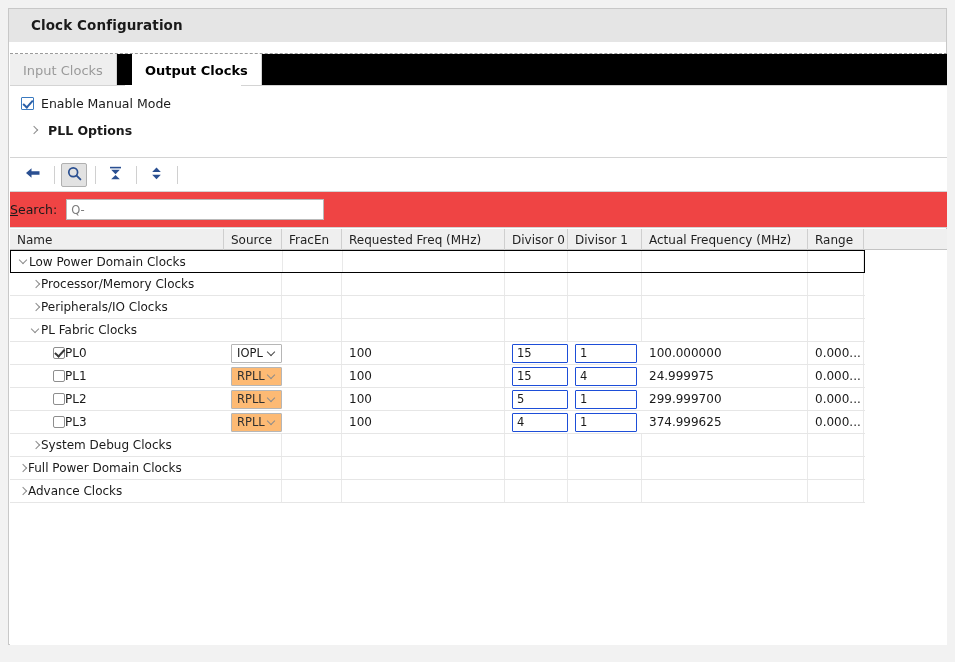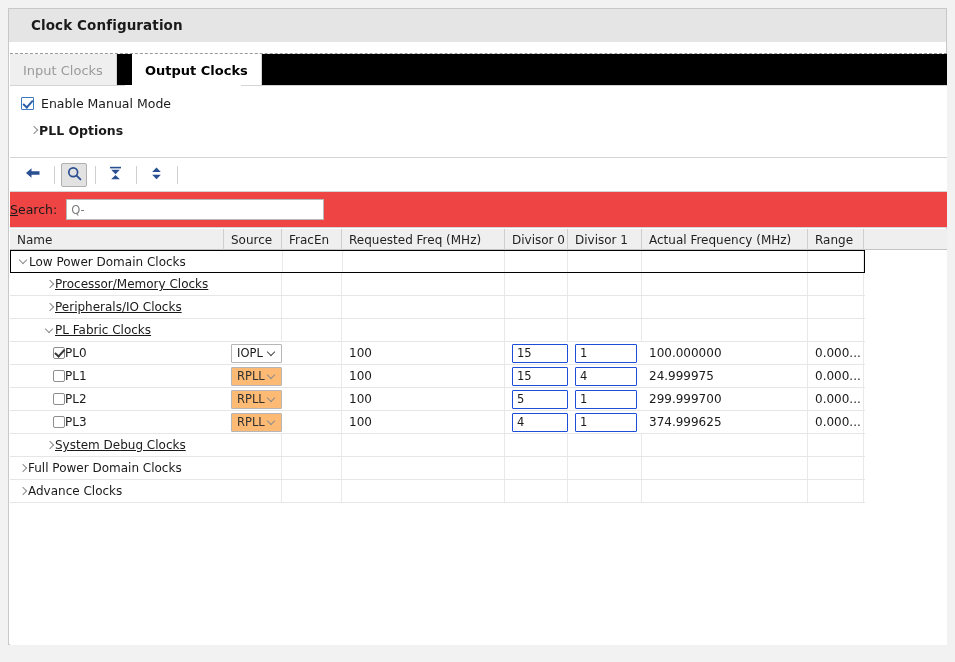--- a/index.html
+++ b/index.html
@@ -104,21 +104,21 @@
     left: 3px; top: 0px;
     width: 4px; height: 8px;
     border: solid #2a5fa8;
     border-width: 0 2px 2px 0;
     transform: rotate(42deg);
   }
   .chk-label { font-size: 12.5px; color: #1a1a1a; }
 
   .pll-row {
     position: absolute; left: 20px; top: 37px;
-    display: flex; align-items: center; 
+    display: flex; align-items: center; gap: 9px;
   }
   .pll-label { font-size: 12.5px; font-weight: bold; color: #1a1a1a; }
 
   .chev {
     display: inline-block;
     width: 9px; height: 9px;
     position: relative;
   }
   .chev::before {
     content: "";
@@ -243,21 +243,21 @@
   }
   .td.nameCell { border-right: none; padding-left: 0; }
   .td.plain { border-right: none; }
 
   .name-inner {
     display: flex; align-items: center; 
     height: 100%;
     width: 100%;
   }
   .indent0 { padding-left: 9px; }
-  .indent1 { padding-left: 36px; text-decoration: underline; }
+  .indent1 { padding-left: 22px; }
   .indent2 { padding-left: 43px; }
 
   .rowchk {
     width: 12px; height: 12px; box-sizing: border-box;
     border: 1px solid #8e8e8e;
     background: #ffffff;
     border-radius: 2px;
     position: relative;
     flex: none;
   }

